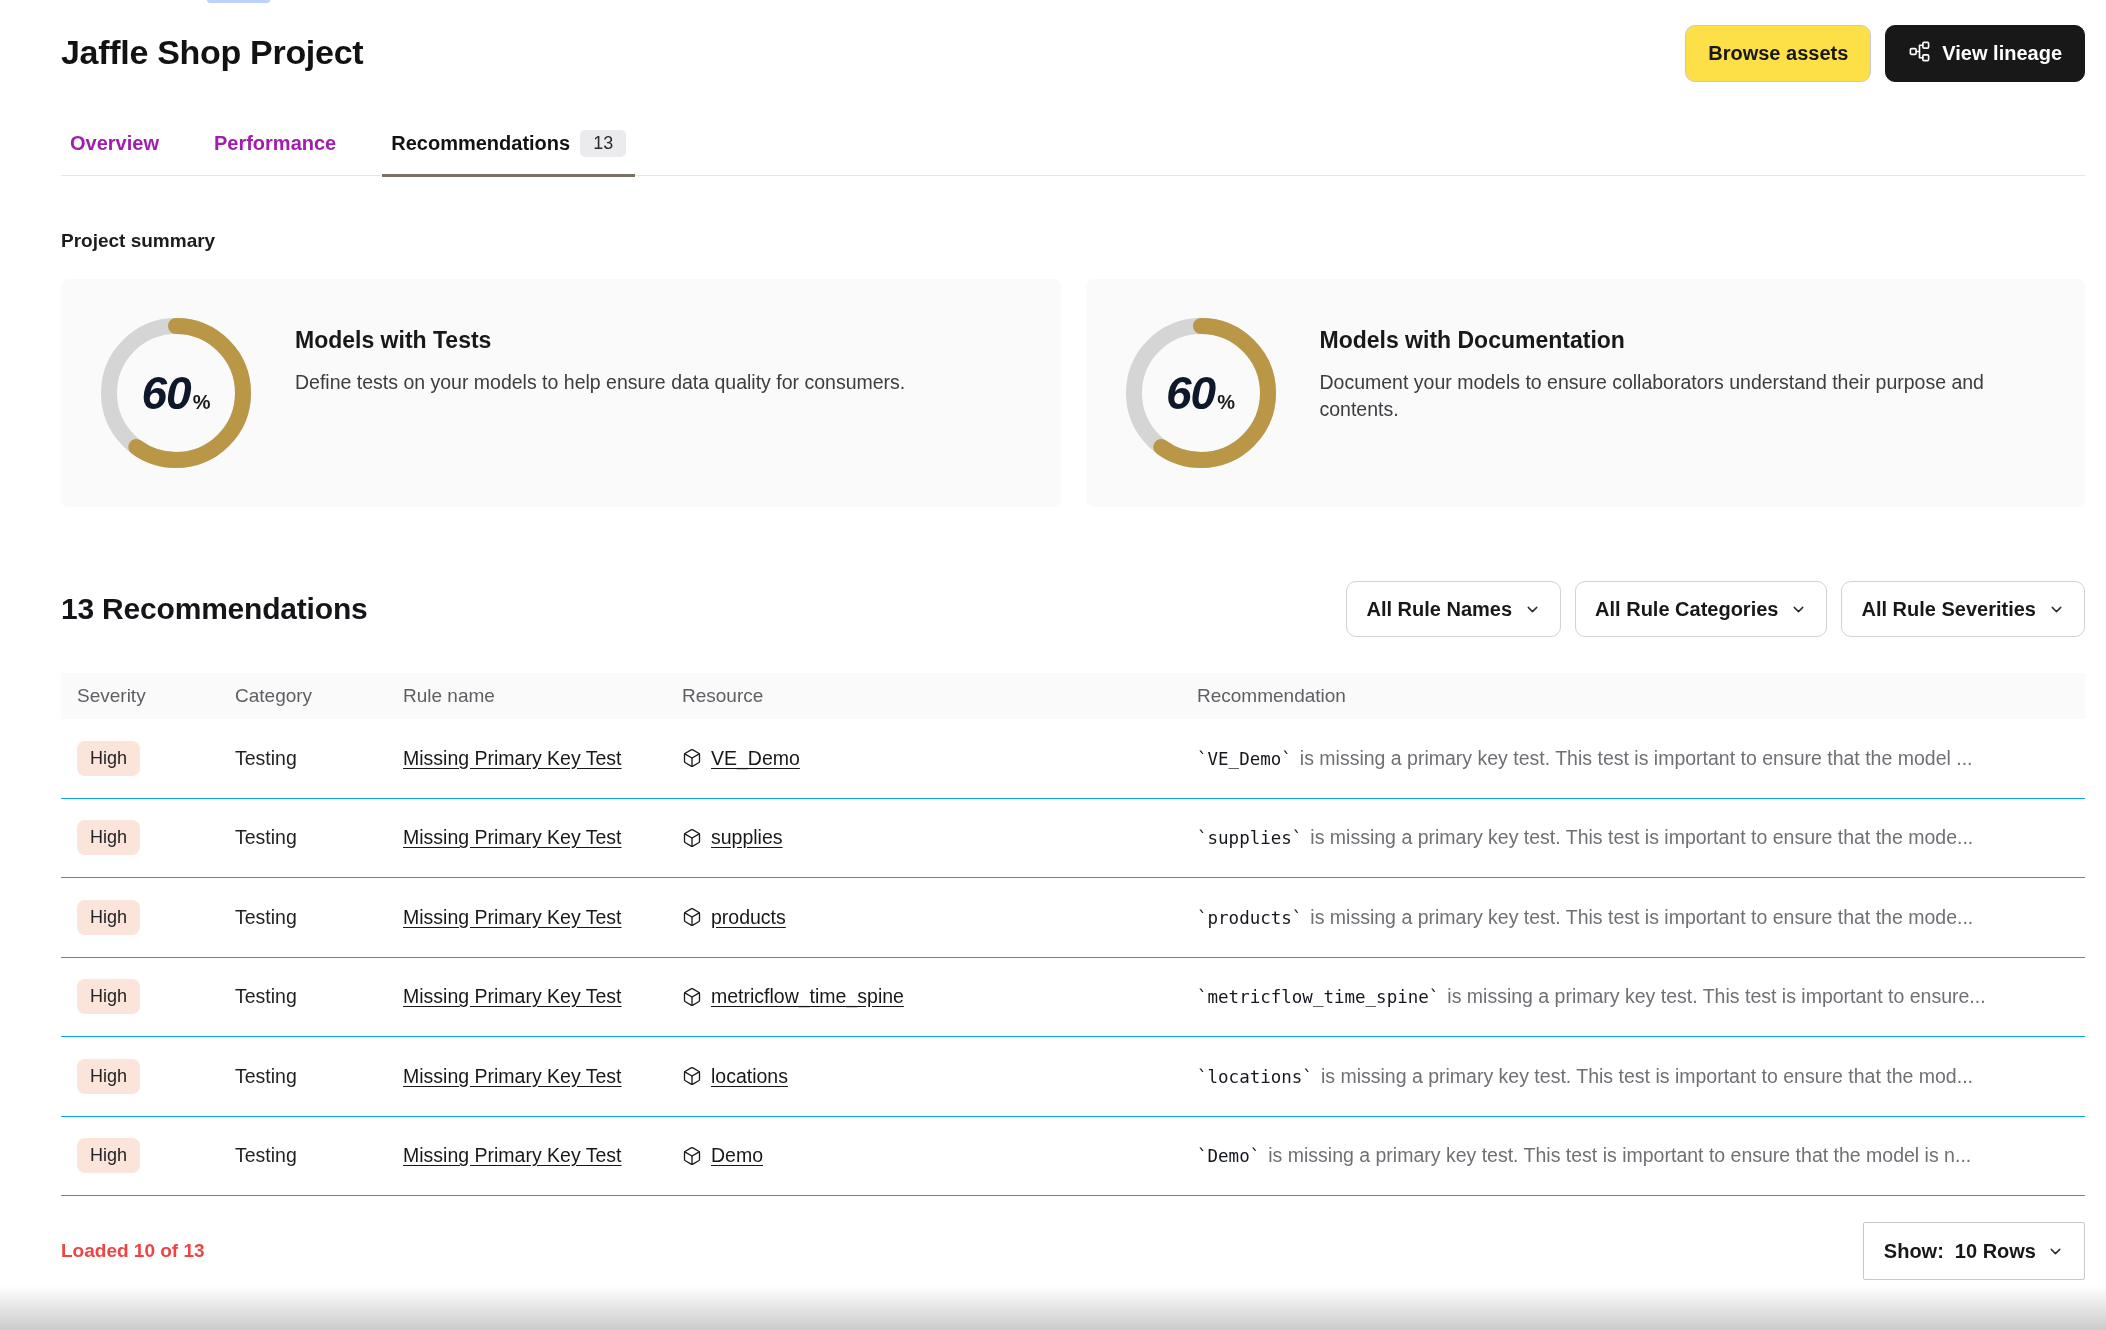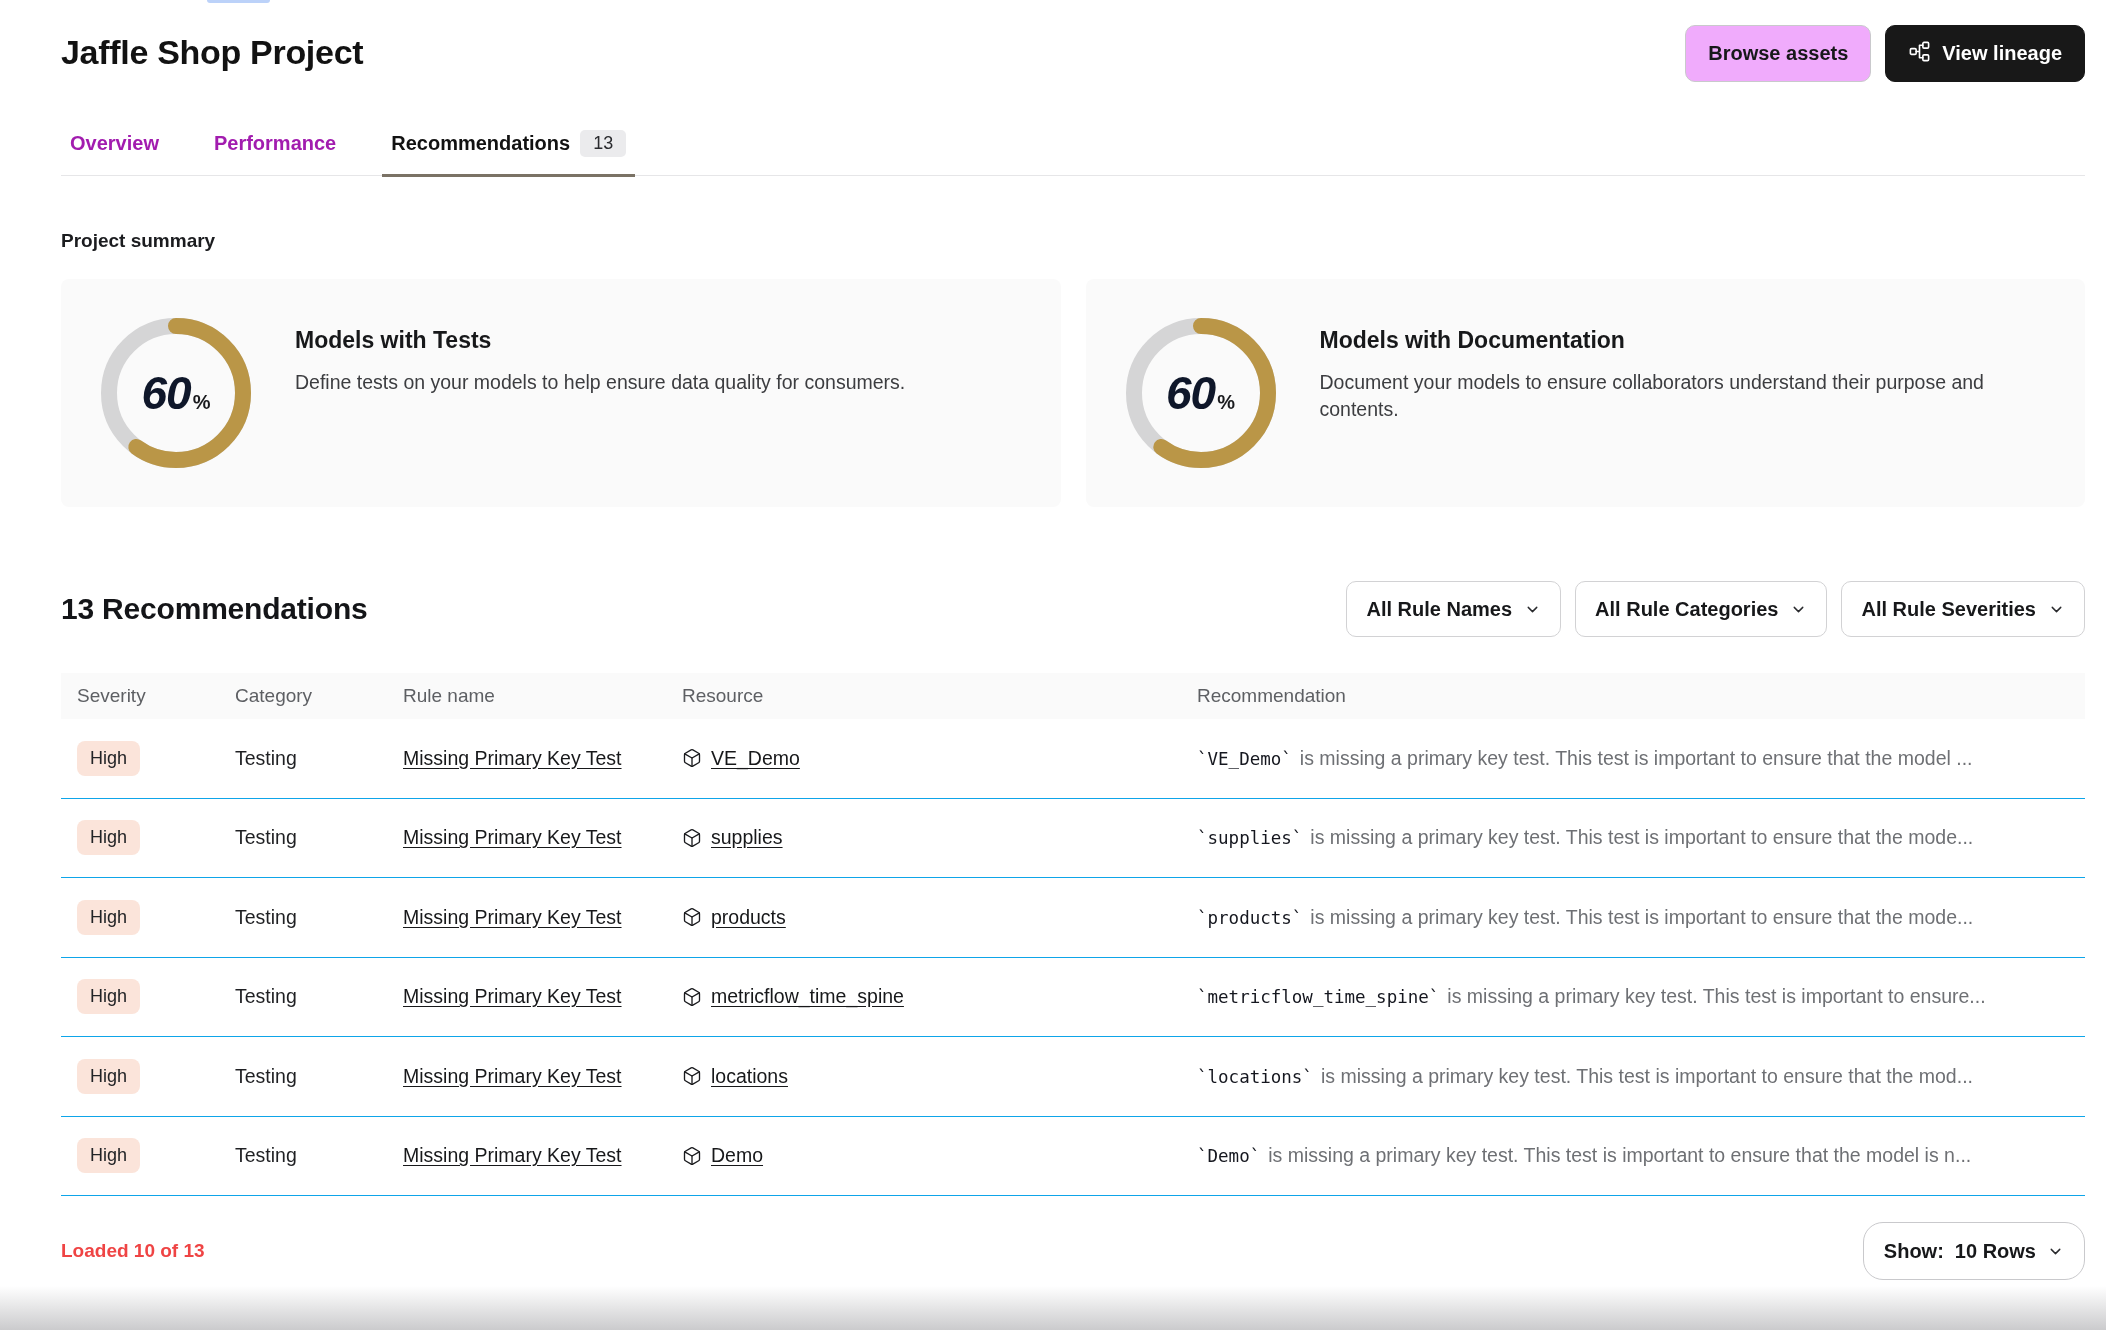--- a/index.html
+++ b/index.html
@@ -10,21 +10,21 @@
 
   .top-clip { position:absolute; top:0; left:207px; width:63px; height:3px; background:#bcd2f9; border-radius:0 0 3px 3px; }
 
   
   .header { display:flex; justify-content:space-between; align-items:flex-start; padding-top:25px; }
   .page-title { font-size:34px; font-weight:700; letter-spacing:-0.3px; color:#121212; padding-top:8px; }
   .header-actions { display:flex; gap:14px; }
   .btn { display:flex; align-items:center; gap:11px; height:57px; padding:0 22px;
          border-radius:10px; font-size:20px; font-weight:600; cursor:pointer;
          font-family:"Liberation Sans", sans-serif; }
-  .btn.secondary { background:#f0abfc; border:1px solid #c9c9cc; color:#17181a; }
+  .btn.secondary { background:#fde047; border:1px solid #c9c9cc; color:#17181a; }
   .btn.primary { background:var(--btn-dark); border:1px solid var(--btn-dark); color:#fff; }
   .btn.primary svg { width:23px; height:23px; }
 
   
   .tabs { display:flex; gap:37px; margin-top:42px; border-bottom:1px solid #e6e6e8; }
   .tab { display:flex; align-items:center; gap:10px; padding:6px 9px 17px; font-size:20px;
          color:#a21caf; font-weight:700; cursor:pointer; border-bottom:3px solid transparent; margin-bottom:-2px; }
   .tab.active { color:#121212; font-weight:600; border-bottom-color:var(--tab-underline); }
   .tab-badge { background:#ebebed; color:#2a2b2e; border-radius:5px; padding:3px 13px; font-size:18px; font-weight:500; }
 
@@ -66,21 +66,21 @@
   .cube-icon svg { width:20px; height:20px; display:block; color:#1a1b1e; }
   .cell.rec { display:flex; align-items:baseline; gap:8px; overflow:hidden; white-space:nowrap; padding-right:8px; }
   .cell.rec code { font-family:"DejaVu Sans Mono", monospace; font-weight:400; font-size:17.5px; color:#15171f; }
   .rec-text { color:#6e7074; font-size:19.5px; overflow:hidden; white-space:nowrap; }
 
   
   .table-footer { display:flex; justify-content:space-between; align-items:center; margin-top:26px;
                   position:relative; z-index:2; }
   .loaded { font-size:19px; font-weight:700; color:#ef4444; }
   .show-btn { display:flex; align-items:center; gap:11px; height:58px; padding:0 20px;
-              background:#fff; border:1px solid #c9c9cc; border-radius:20px;
+              background:#fff; border:1px solid #c9c9cc; border-radius:2px;
               font-size:20px; font-weight:600; color:#17181a; cursor:pointer;
               font-family:"Liberation Sans", sans-serif; }
   .bottom-fade { position:absolute; left:0; right:0; bottom:0; height:44px; z-index:1;
                  background:linear-gradient(to bottom, rgba(255,255,255,0), #cbcbcd); pointer-events:none; }
 </style>
 </head>
 <body>
 
 <div class="page">
   <div class="top-clip"></div>

